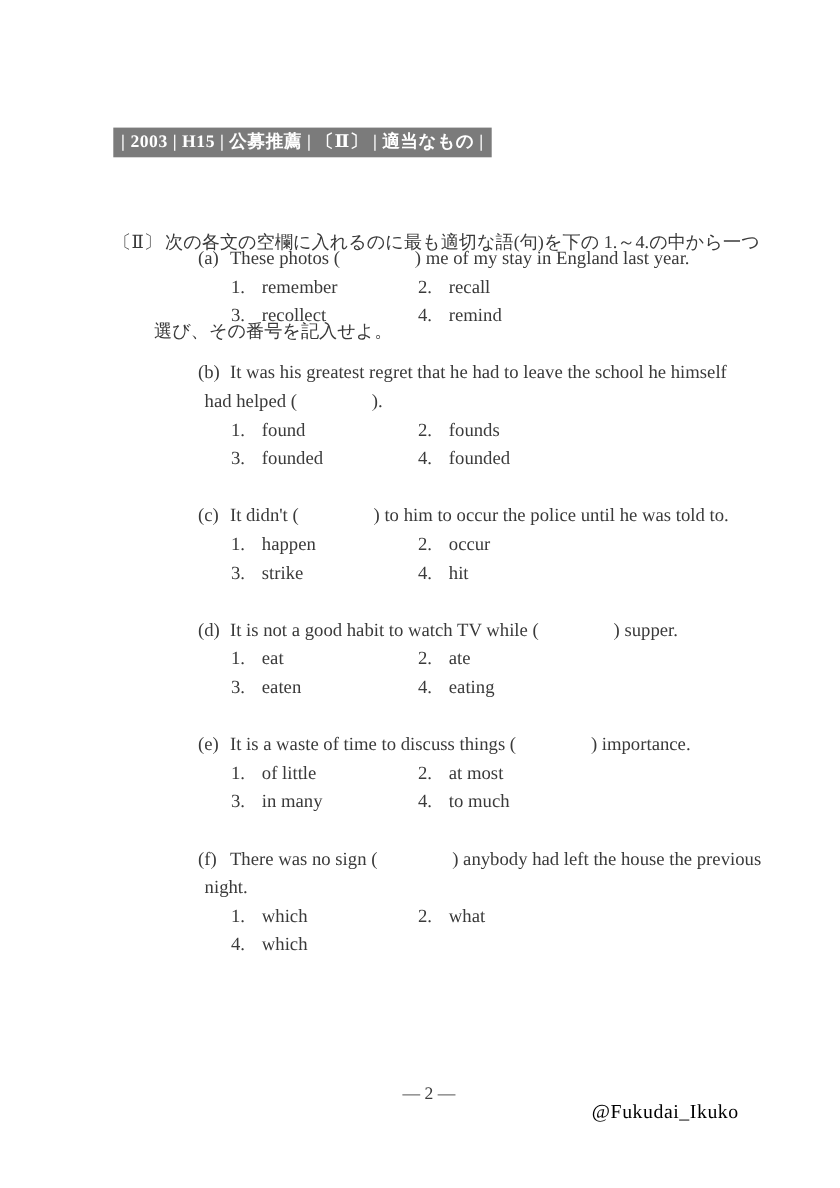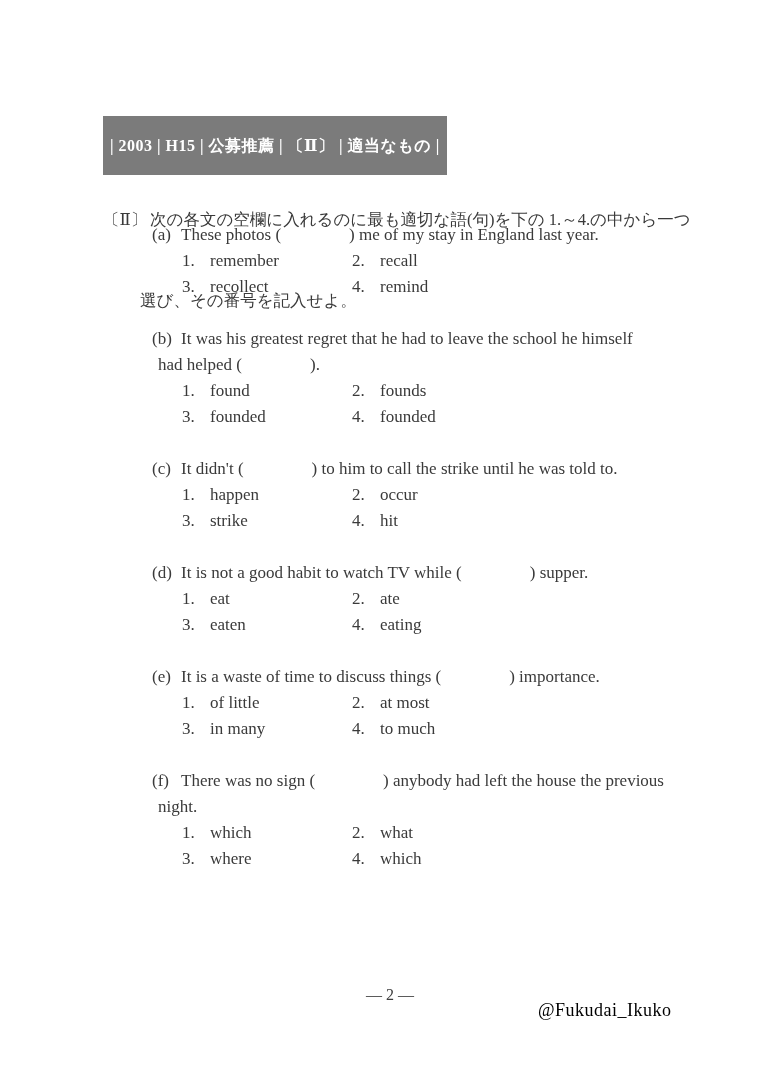--- a/index.html
+++ b/index.html
@@ -9,33 +9,33 @@
     background:#ffffff;
     font-family:"Liberation Serif","DejaVu Serif",serif;
     color:#3a3a3a;
     overflow:hidden;
   }
   
   #header-bar{
     position:absolute;left:103px;top:116px;
     background:#7b7b7b;color:#ffffff;
     font-weight:bold;font-size:16px;line-height:27px;
-    height:27px;padding:16px 7px;letter-spacing:0.5px;
+    height:27px;padding:0 7px;letter-spacing:0.5px;
     white-space:pre;
   }
   
   #instruction{
     position:absolute;left:103px;top:152px;
     font-size:16.5px;line-height:27px;white-space:pre;
   }
   .sec-label{display:inline-block;width:47px;}
   .ins-line2{margin-left:37px;}
   
   #questions{
-    position:absolute;left:152px;top:222px;width:560px;
+    position:absolute;left:180px;top:222px;width:560px;
     font-size:17px;line-height:26px;
   }
   .question{margin-bottom:26px;}
   .q-line{white-space:pre;}
   .q-label{display:inline-block;width:29px;}
   .q-line.wrap{margin-left:6px;}
   .opt-row{display:flex;margin-left:30px;white-space:pre;}
   .opt-cell{width:170px;flex:0 0 170px;}
   .opt-cell.col2{width:auto;flex:0 0 auto;}
   .opt-num{display:inline-block;width:28px;}
@@ -78,21 +78,21 @@
           <div class="q-line wrap">had helped (                ).</div>
         </div>
     <div class="q-options">
           <div class="opt-row"><span class="opt-cell"><span class="opt-num">1.</span><span>found</span></span><span class="opt-cell col2"><span class="opt-num">2.</span><span>founds</span></span></div>
           <div class="opt-row"><span class="opt-cell"><span class="opt-num">3.</span><span>founded</span></span><span class="opt-cell col2"><span class="opt-num">4.</span><span>founded</span></span></div>
         </div>
   </div>
 
   <div class="question">
     <div class="q-lines">
-          <div class="q-line"><span class="q-label">(c)</span><span>It didn't (                ) to him to call the strike until he was told to.</span></div>
+          <div class="q-line"><span class="q-label">(c)</span><span>It didn't (                ) to him to occur the police until he was told to.</span></div>
         </div>
     <div class="q-options">
           <div class="opt-row"><span class="opt-cell"><span class="opt-num">1.</span><span>happen</span></span><span class="opt-cell col2"><span class="opt-num">2.</span><span>occur</span></span></div>
           <div class="opt-row"><span class="opt-cell"><span class="opt-num">3.</span><span>strike</span></span><span class="opt-cell col2"><span class="opt-num">4.</span><span>hit</span></span></div>
         </div>
   </div>
 
   <div class="question">
     <div class="q-lines">
           <div class="q-line"><span class="q-label">(d)</span><span>It is not a good habit to watch TV while (                ) supper.</span></div>
@@ -113,21 +113,21 @@
         </div>
   </div>
 
   <div class="question">
     <div class="q-lines">
           <div class="q-line"><span class="q-label">(f)</span><span>There was no sign (                ) anybody had left the house the previous</span></div>
           <div class="q-line wrap">night.</div>
         </div>
     <div class="q-options">
           <div class="opt-row"><span class="opt-cell"><span class="opt-num">1.</span><span>which</span></span><span class="opt-cell col2"><span class="opt-num">2.</span><span>what</span></span></div>
-          <div class="opt-row"><span class="opt-cell"><span class="opt-num">3.</span><span>where</span></span><span class="opt-cell col2"><span class="opt-num">4.</span><span>which</span></span></div>
+          <div class="opt-row"><span class="opt-cell col2"><span class="opt-num">4.</span><span>which</span></span></div>
         </div>
   </div>
 </div>
 
   <div id="page-num">— 2 —</div>
   <div id="handle">@Fukudai_Ikuko</div>
 
 </div>
 
 </body></html>

